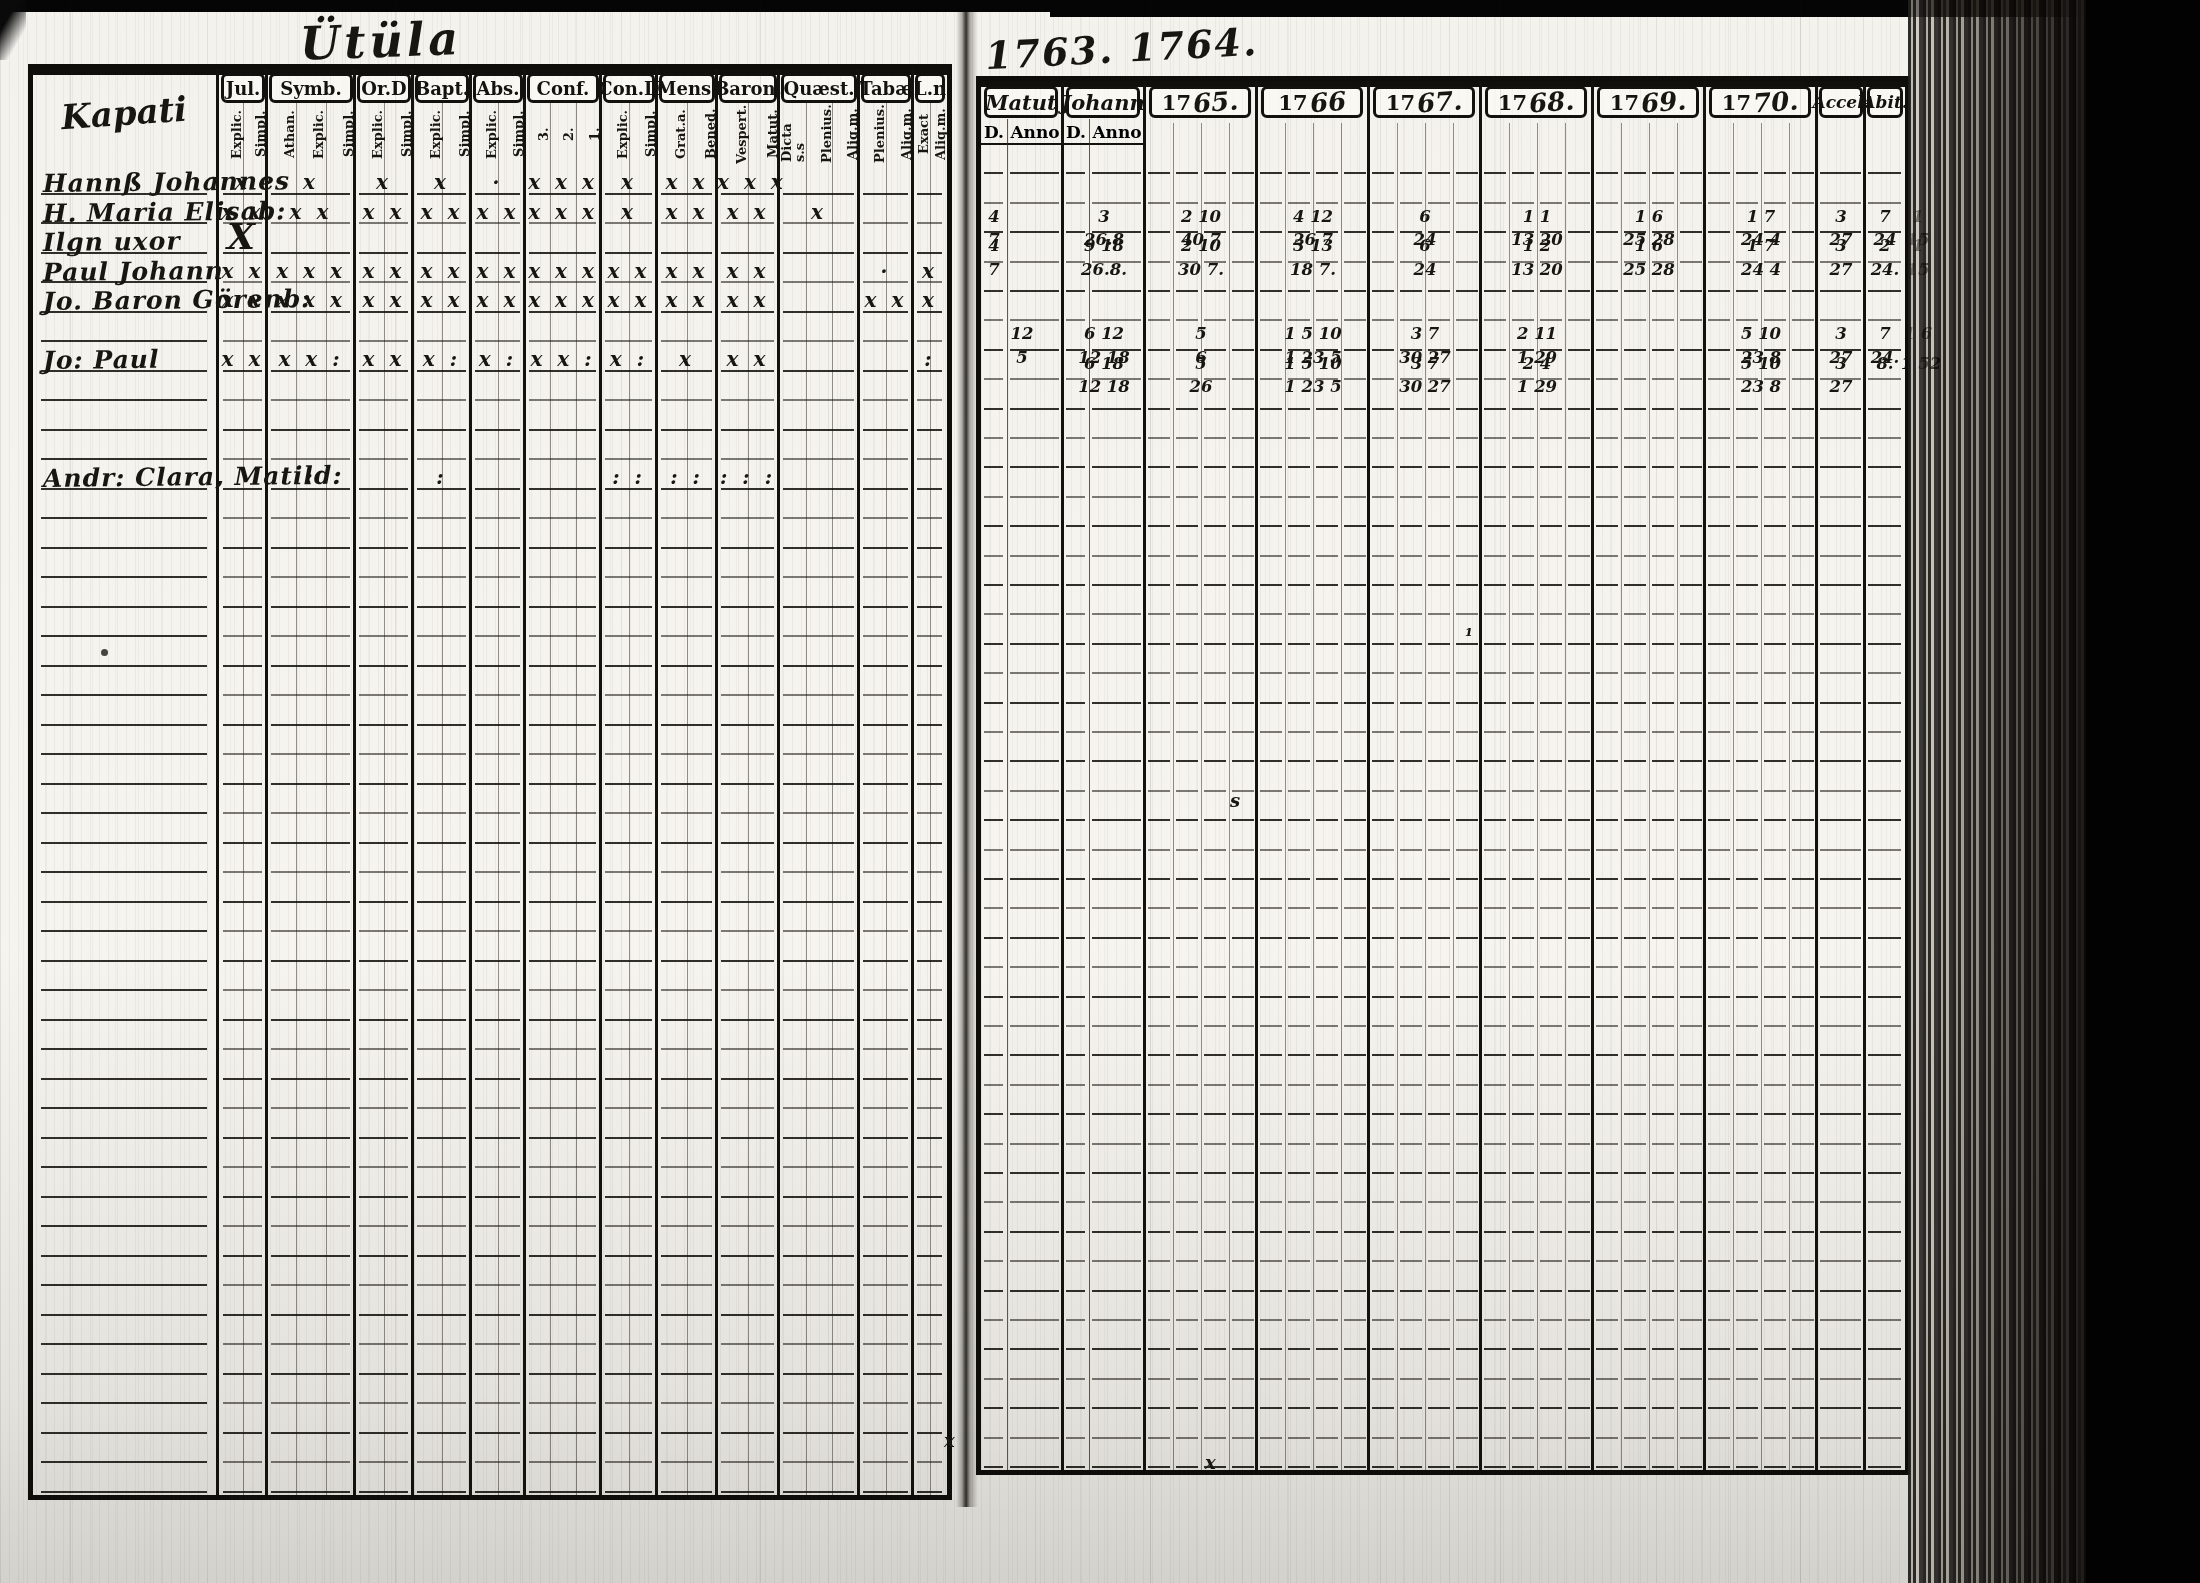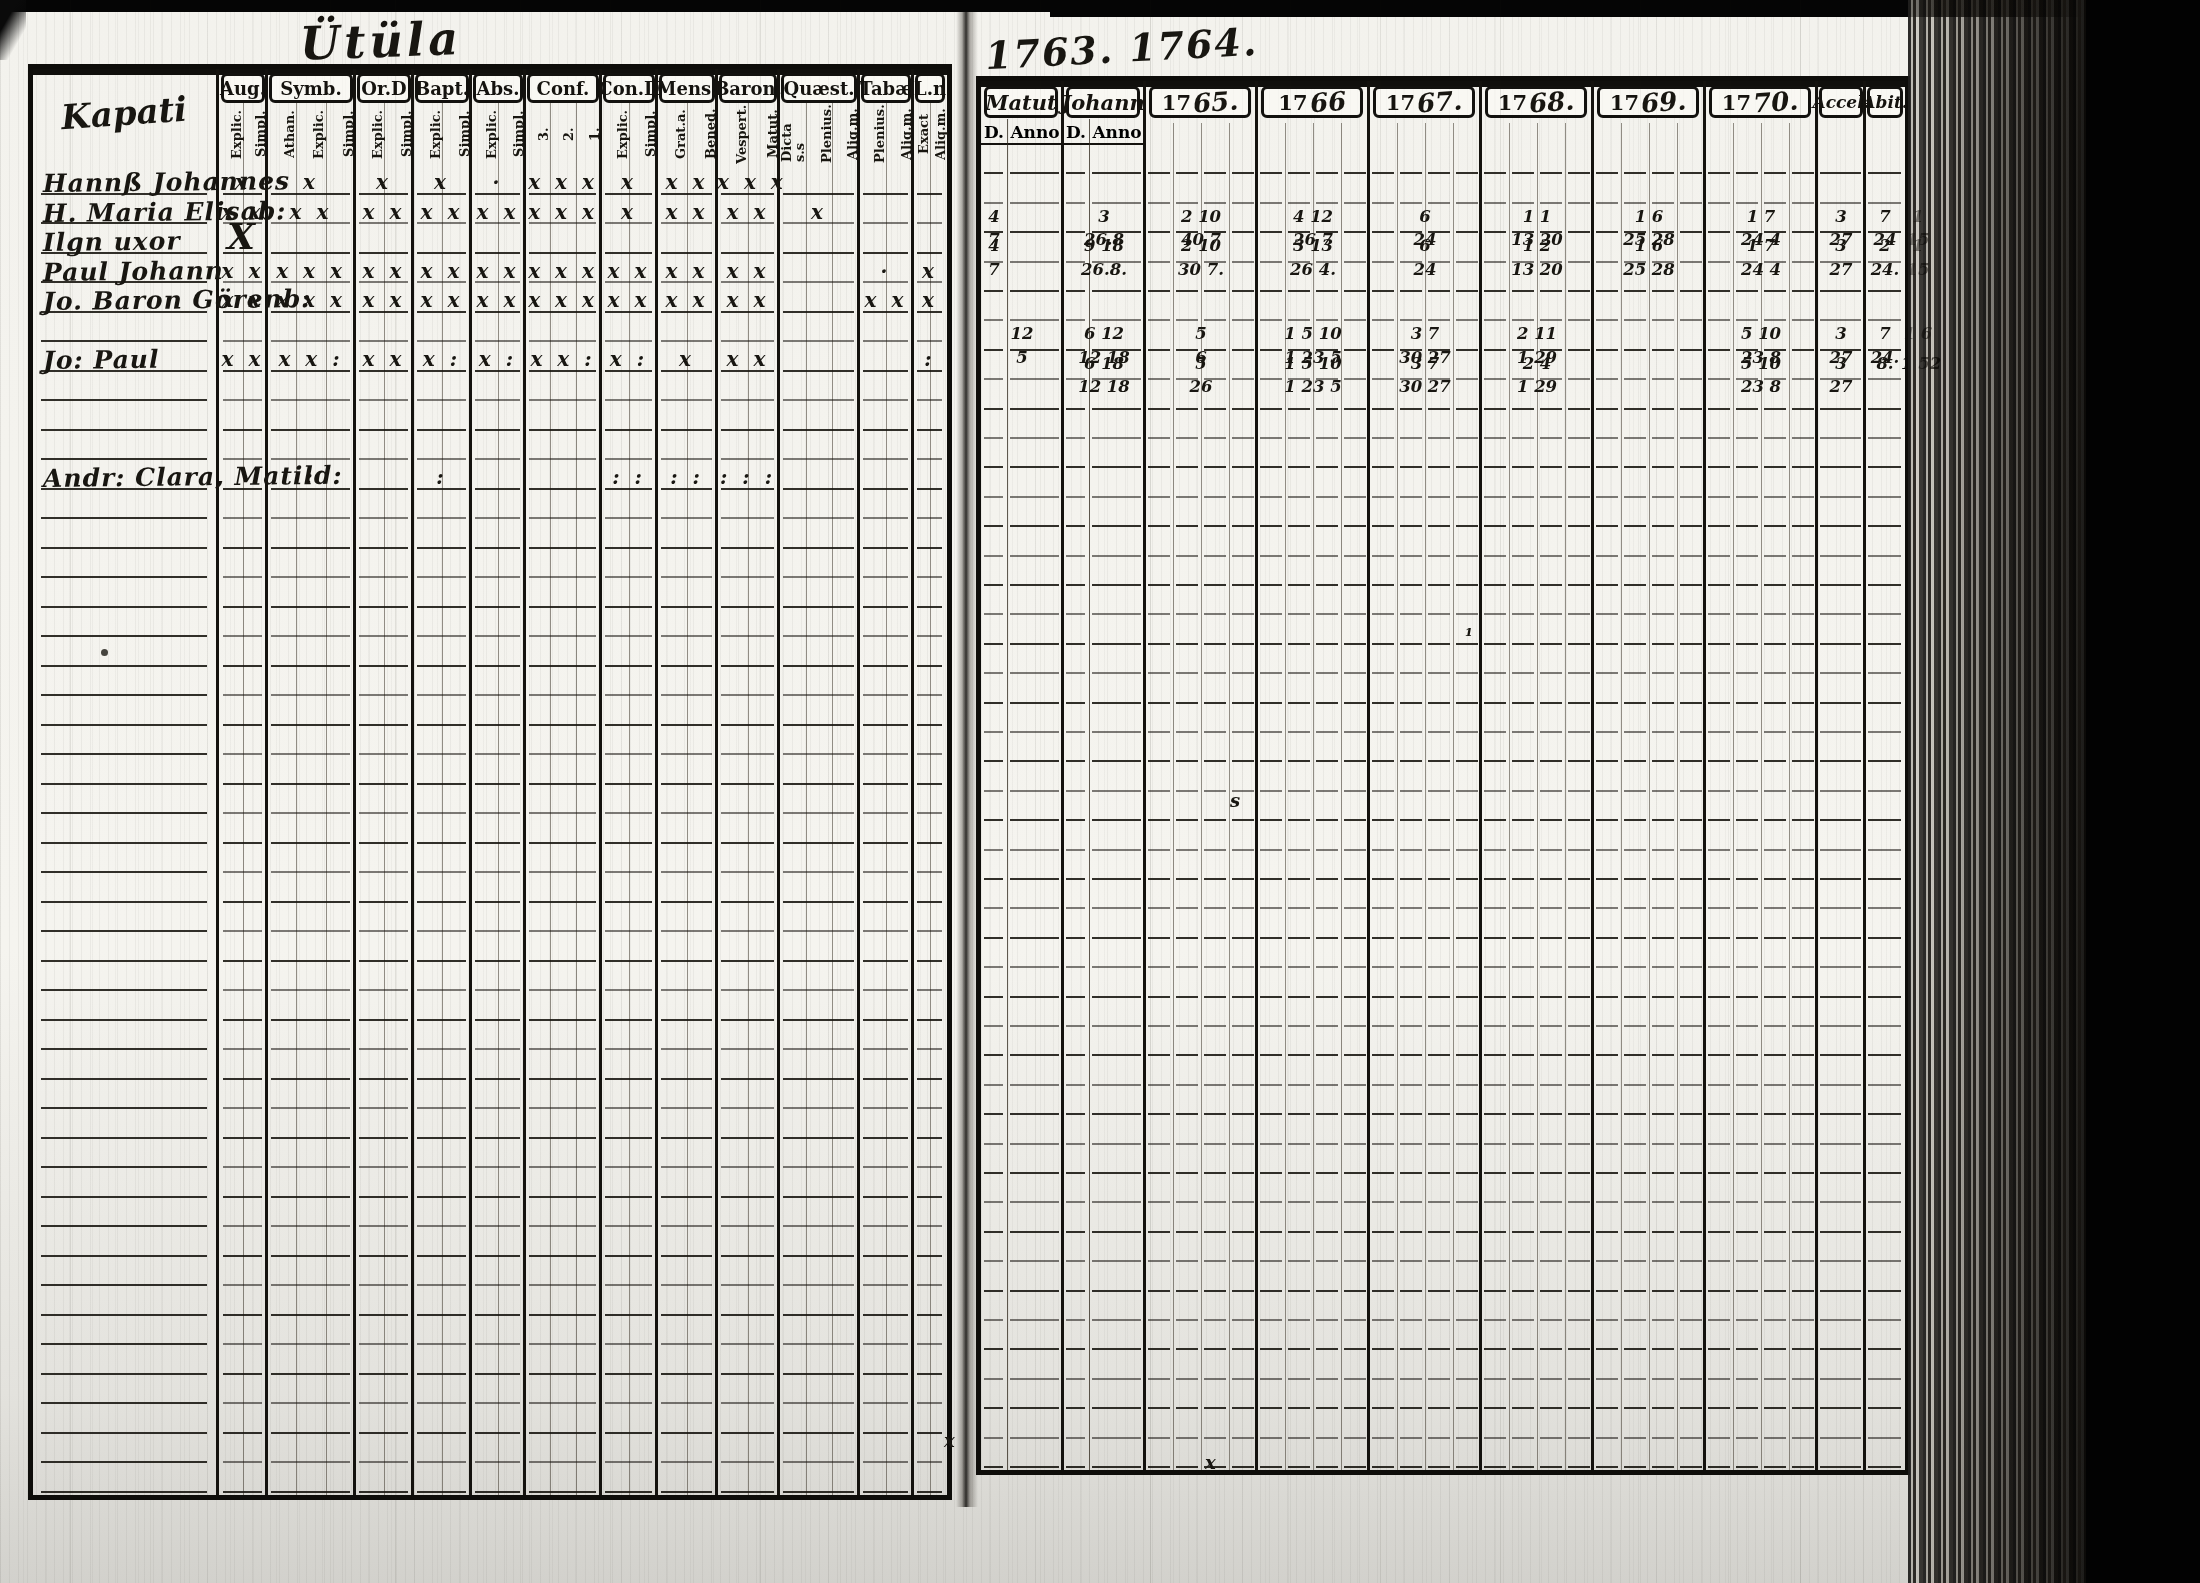--- a/index.html
+++ b/index.html
@@ -62,21 +62,21 @@
   <div id="topbar2"></div>
   <div id="corner-tl"></div>
 
   <div class="script-title hw" style="left:300px;top:14px;">Ütüla</div>
   <div class="script-years hw" style="left:985px;top:26px;">1763. 1764.</div>
 
   <div id="left-table" class="tbl" style="left: 28px; top: 64px; width: 914px; height: 1425.5px; border: 5px solid rgb(14, 13, 10);">
       <div class="b-heavy" style="left: 0px; top: 0px; width: 914px; height: 6px;"></div>
       <div class="hw" style="position: absolute; left: 28px; top: 24px; font-size: 34px; transform: rotate(-4deg);">Kapati</div>
       <div class="colline" style="left: 183px; top: 0px; width: 3px; height: 1425.5px;"></div>
-      <div class="hdrbox" style="left: 188px; top: 4px; width: 38px; height: 24px; font-size: 18px;">Aug.</div>
+      <div class="hdrbox" style="left: 188px; top: 4px; width: 38px; height: 24px; font-size: 18px;">Jul.</div>
       <div class="rot" style="left: 186px; top: 37px; width: 24px; height: 56px; font-size: 13px;">Explic.</div>
       <div class="rot" style="left: 210px; top: 37px; width: 24px; height: 56px; font-size: 13px;">Simpl.</div>
       <div class="subline" style="left: 210px; top: 34px; height: 1391.5px;"></div>
       <div class="colline" style="left: 232px; top: 0px; width: 2.5px; height: 1425.5px;"></div>
       <div class="hdrbox" style="left: 236px; top: 4px; width: 78px; height: 24px; font-size: 18px;">Symb.</div>
       <div class="rot" style="left: 234px; top: 37px; width: 29.3333px; height: 56px; font-size: 13px;">Athan.</div>
       <div class="rot" style="left: 263.333px; top: 37px; width: 29.3333px; height: 56px; font-size: 13px;">Explic.</div>
       <div class="subline" style="left: 263.333px; top: 34px; height: 1391.5px;"></div>
       <div class="rot" style="left: 292.667px; top: 37px; width: 29.3333px; height: 56px; font-size: 13px;">Simpl.</div>
       <div class="subline" style="left: 292.667px; top: 34px; height: 1391.5px;"></div>
@@ -2252,21 +2252,21 @@
       <div class="stk hw" style="left: 82px; top: 157.2px; width: 82px;">
         <div class="t" style="position: static;">9 18</div>
         <div class="b" style="position: static;">26.8.</div>
       </div>
       <div class="stk hw" style="left: 164px; top: 157.2px; width: 112px;">
         <div class="t" style="position: static;">2 10</div>
         <div class="b" style="position: static;">30 7.</div>
       </div>
       <div class="stk hw" style="left: 276px; top: 157.2px; width: 112px;">
         <div class="t" style="position: static;">3 13</div>
-        <div class="b" style="position: static;">26 4.</div>
+        <div class="b" style="position: static;">18 7.</div>
       </div>
       <div class="stk hw" style="left: 388px; top: 157.2px; width: 112px;">
         <div class="t" style="position: static;">6</div>
         <div class="b" style="position: static;">24</div>
       </div>
       <div class="stk hw" style="left: 500px; top: 157.2px; width: 112px;">
         <div class="t" style="position: static;">1 2</div>
         <div class="b" style="position: static;">13 20</div>
       </div>
       <div class="stk hw" style="left: 612px; top: 157.2px; width: 112px;">

